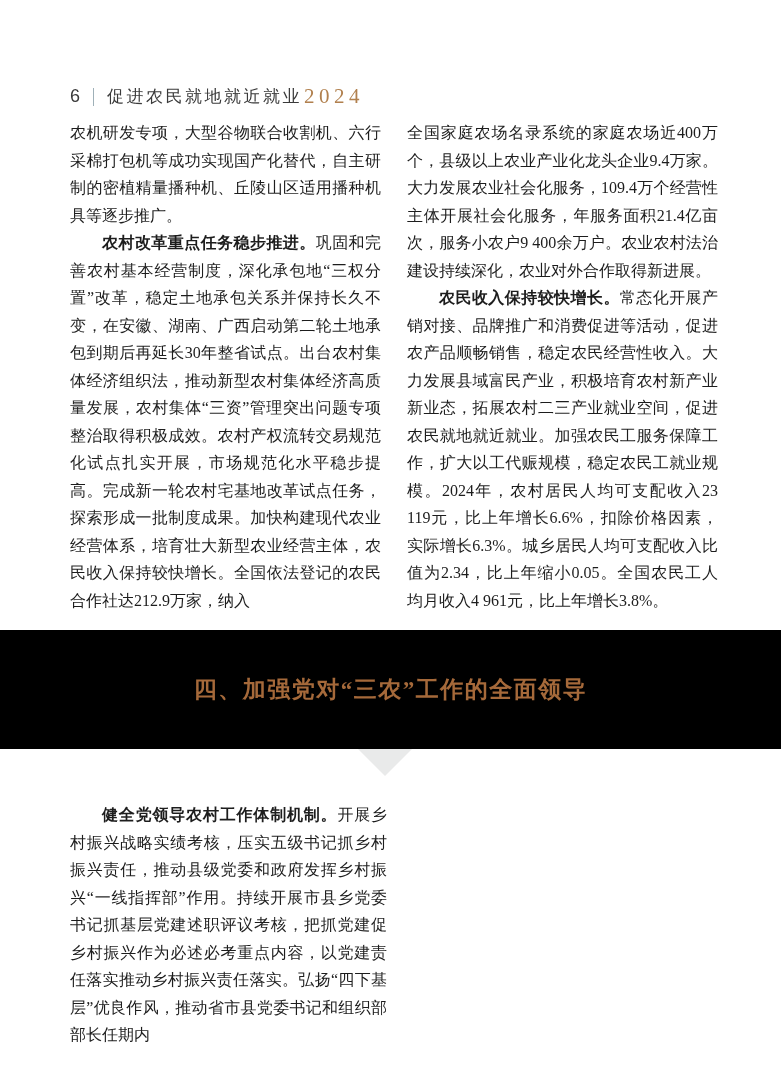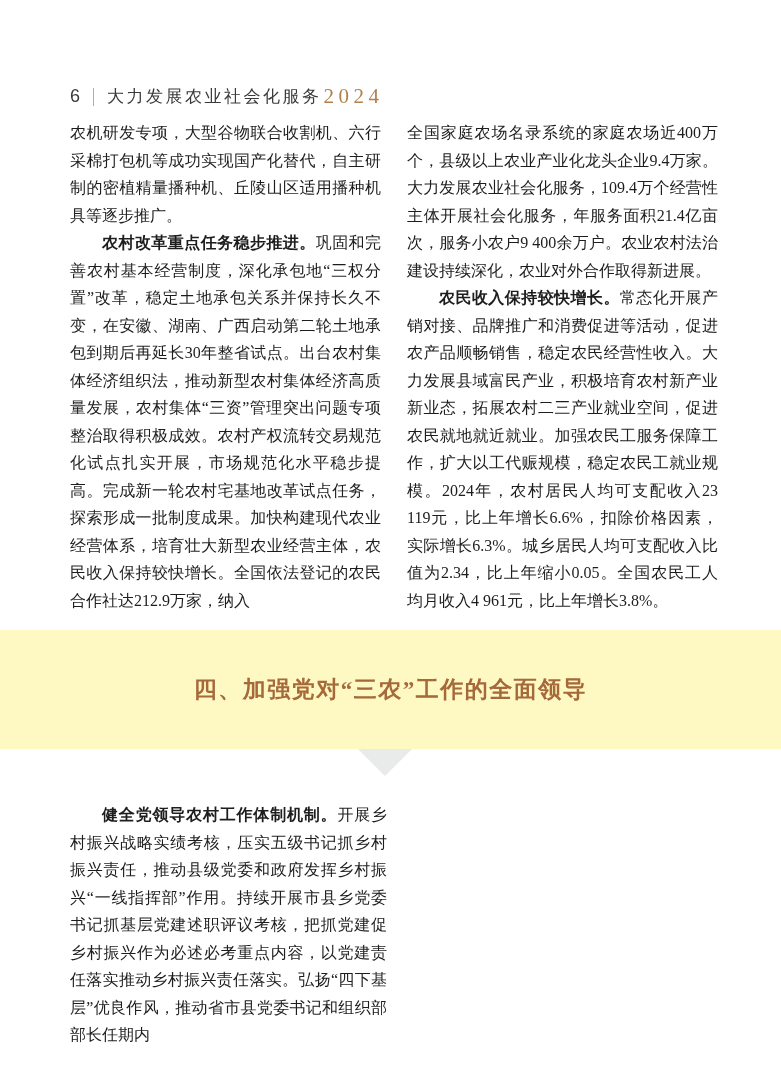--- a/index.html
+++ b/index.html
@@ -25,41 +25,41 @@
   .cols-top { top:119px; }
   .cols-bottom { top:801px; }
   .col { width:317px; font-size:16px; line-height:27.5px; text-align:justify; }
   .para { margin:0; }
   .indent { text-indent:2em; }
   .lead { font-family:"Liberation Sans","DejaVu Sans",sans-serif; font-weight:700; }
 
   
   .banner {
     position:absolute; left:0; top:630px; width:781px; height:119px;
-    background:#fef9c3; display:flex; align-items:center; justify-content:center;
+    background:#000000; display:flex; align-items:center; justify-content:center;
   }
   .banner-title {
     font-size:23px; font-weight:700; color:#a5693a; letter-spacing:1.5px;
     font-family:"Liberation Serif","DejaVu Serif",serif;
   }
   .banner-triangle {
     position:absolute; top:749px; left:358px; width:0; height:0;
     border-left:27px solid transparent; border-right:27px solid transparent;
     border-top:27px solid #e9eaea;
   }
 </style>
 </head>
 <body>
 
 <div class="page">
 
   <div class="header">
     <span class="page-num">6</span>
     <span class="header-divider"></span>
-    <span class="report-title">大力发展农业社会化服务</span>
+    <span class="report-title">促进农民就地就近就业</span>
     <span class="report-year">2024</span>
   </div>
 
   <div class="cols cols-top">
     <div class="col">
       <p class="para">农机研发专项，大型谷物联合收割机、六行采棉打包机等成功实现国产化替代，自主研制的密植精量播种机、丘陵山区适用播种机具等逐步推广。</p>
       <p class="para indent"><span class="lead">农村改革重点任务稳步推进。</span><span>巩固和完善农村基本经营制度，深化承包地“三权分置”改革，稳定土地承包关系并保持长久不变，在安徽、湖南、广西启动第二轮土地承包到期后再延长30年整省试点。出台农村集体经济组织法，推动新型农村集体经济高质量发展，农村集体“三资”管理突出问题专项整治取得积极成效。农村产权流转交易规范化试点扎实开展，市场规范化水平稳步提高。完成新一轮农村宅基地改革试点任务，探索形成一批制度成果。加快构建现代农业经营体系，培育壮大新型农业经营主体，农民收入保持较快增长。全国依法登记的农民合作社达212.9万家，纳入</span></p>
     </div>
     <div class="col">
       <p class="para">全国家庭农场名录系统的家庭农场近400万个，县级以上农业产业化龙头企业9.4万家。大力发展农业社会化服务，109.4万个经营性主体开展社会化服务，年服务面积21.4亿亩次，服务小农户9 400余万户。农业农村法治建设持续深化，农业对外合作取得新进展。</p>

